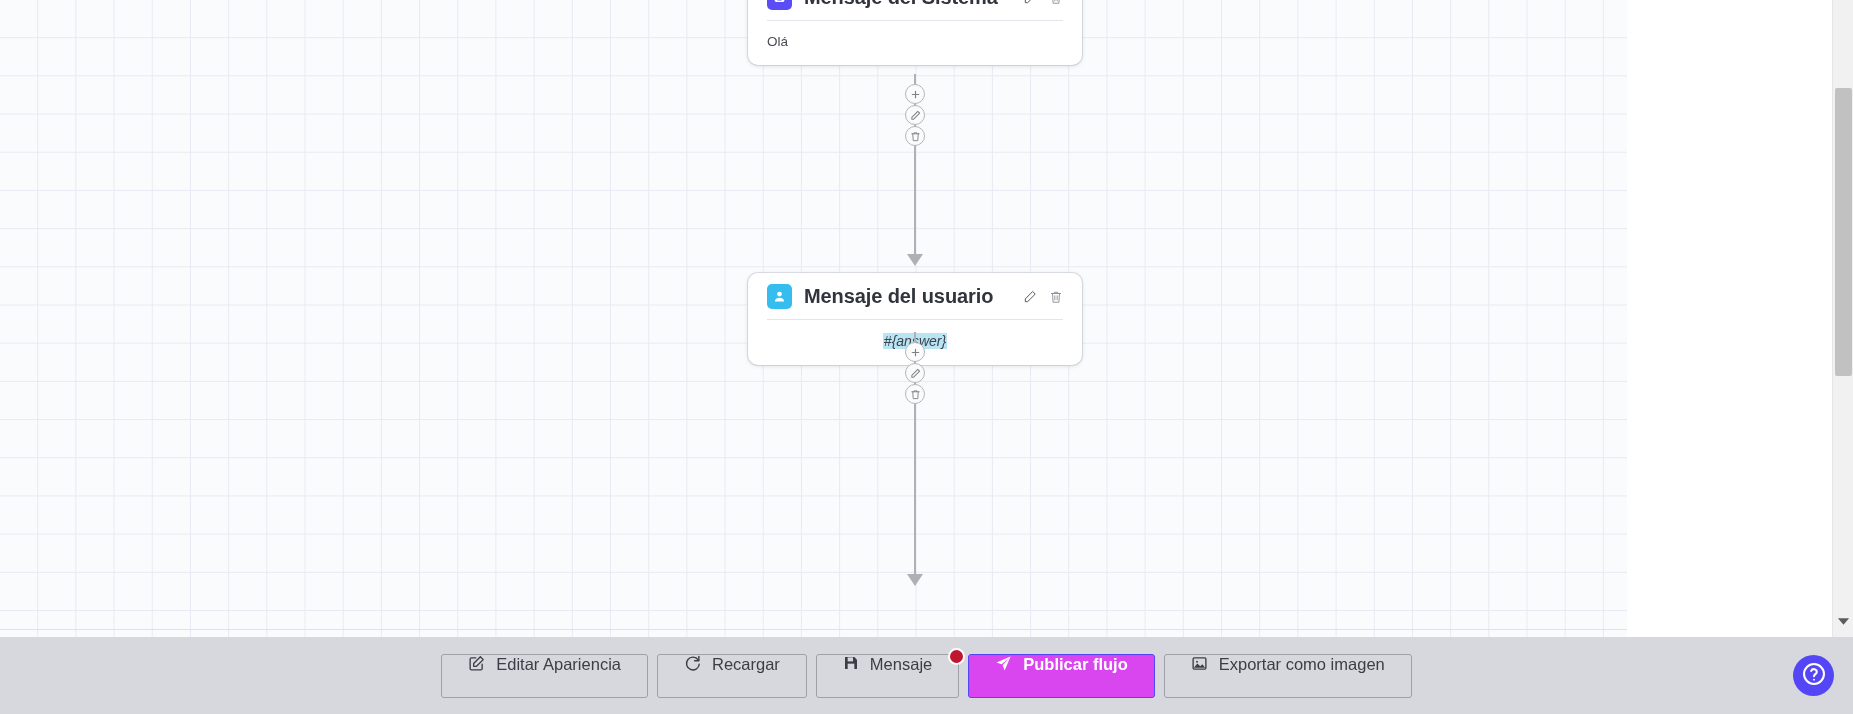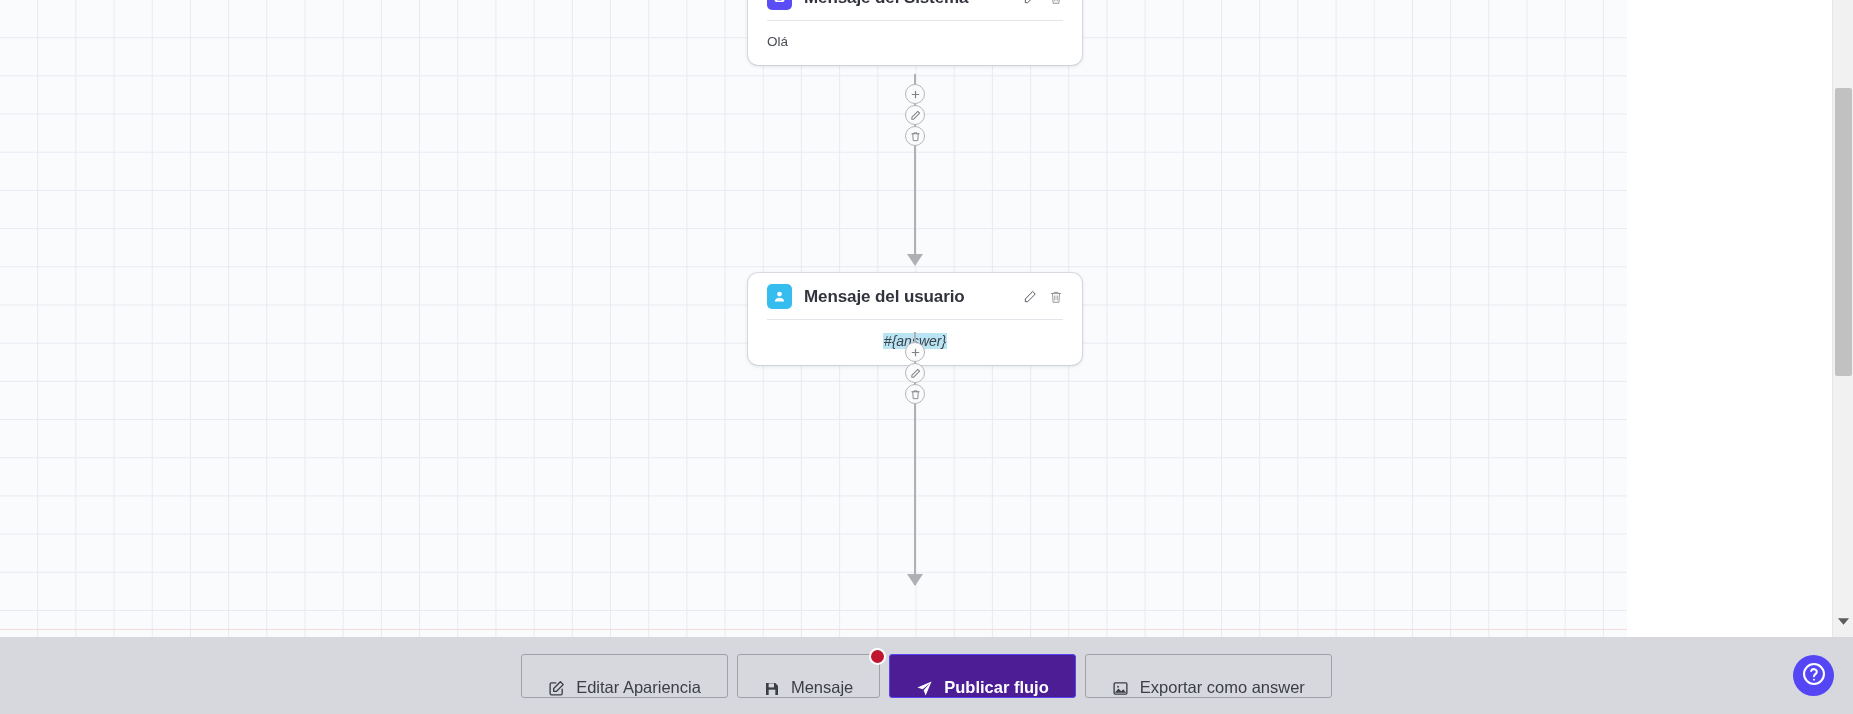--- a/index.html
+++ b/index.html
@@ -69,21 +69,21 @@
     flex: 0 0 auto;
     display: flex;
     align-items: center;
     justify-content: center;
     margin-right: 12px;
   }
   .node-icon.bot  { background: #5a4df5; }
   .node-icon.user { background: #35bdef; }
 
   .node-title {
-    font-size: 17px;
+    font-size: 20px;
     font-weight: bold;
     color: #31343c;
     letter-spacing: -0.1px;
     flex: 1 1 auto;
     white-space: nowrap;
     overflow: hidden;
   }
 
   .node-actions {
     display: flex;
@@ -220,32 +220,32 @@
   }
 
   .tb-btn {
     position: relative;
     height: 44px;
     min-width: 110px;
     background: #d6d8dd;
     border: 1px solid #9ea1a8;
     border-radius: 3px;
     display: flex;
-    align-items: flex-end;
+    align-items: flex-start;
     justify-content: center;
     gap: 11px;
     padding: 0 26px;
     font-size: 16.5px;
     color: #3b3e46;
     cursor: pointer;
     box-sizing: border-box;
     white-space: nowrap;
   }
   .tb-btn.primary {
-    background: #4c1d95;
+    background: #d946ef;
     border-color: #5546f5;
     color: #ffffff;
     font-weight: bold;
   }
   .tb-icon {
     display: flex;
     align-items: center;
     justify-content: center;
     flex: 0 0 auto;
   }
@@ -404,20 +404,29 @@
     <button class="tb-btn">
       <span class="tb-icon">
         <svg width="17" height="17" viewBox="0 0 24 24" fill="none" stroke="#3b3e46" stroke-width="1.9" stroke-linecap="round" stroke-linejoin="round">
           <path d="M20 13v6a2 2 0 0 1-2 2H5a2 2 0 0 1-2-2V6a2 2 0 0 1 2-2h6"></path>
           <path d="M17.5 2.5l4 4L12 16H8v-4z"></path>
         </svg>
       </span>
       <span>Editar Apariencia</span>
     </button>
 
+    <button class="tb-btn">
+      <span class="tb-icon">
+        <svg width="17" height="17" viewBox="0 0 24 24" fill="none" stroke="#3b3e46" stroke-width="2" stroke-linecap="round" stroke-linejoin="round">
+          <path d="M20 7a9 9 0 1 0 1.5 6"></path>
+            <path d="M21 2v6h-6"></path>
+        </svg>
+      </span>
+      <span>Recargar</span>
+    </button>
 
     <button class="tb-btn">
       <span class="tb-dot"></span>
       <span class="tb-icon">
         <svg width="16" height="16" viewBox="0 0 24 24" fill="#3b3e46">
           <path d="M3 3h14l4 4v14H3z"></path>
           <rect x="7" y="3.6" width="8" height="6" fill="#d6d8dd"></rect>
           <rect x="7" y="13" width="10" height="8" fill="#d6d8dd"></rect>
         </svg>
       </span>
@@ -435,21 +444,21 @@
     </button>
 
     <button class="tb-btn">
       <span class="tb-icon">
         <svg width="17" height="17" viewBox="0 0 24 24" fill="none" stroke="#3b3e46" stroke-width="1.9">
           <rect x="3" y="4" width="18" height="16" rx="1.5"></rect>
           <circle cx="8.5" cy="9.5" r="1.3" fill="#3b3e46" stroke="none"></circle>
           <path d="M4 18l5-6 4 4 3-3 4 5" fill="#3b3e46" stroke="none"></path>
         </svg>
       </span>
-      <span>Exportar como answer</span>
+      <span>Exportar como imagen</span>
     </button>
 
   </div>
 
   <div id="help-button">
     <span>
       <svg width="26" height="26" viewBox="0 0 24 24" fill="none" stroke="#ffffff" stroke-width="1.9" stroke-linecap="round" stroke-linejoin="round">
         <circle cx="12" cy="12" r="9.2"></circle>
         <path d="M9.4 9.2a2.7 2.7 0 0 1 5.2.9c0 1.8-2.6 2.2-2.6 3.9"></path>
         <circle cx="12" cy="17.2" r="0.9" fill="#ffffff" stroke="none"></circle>

